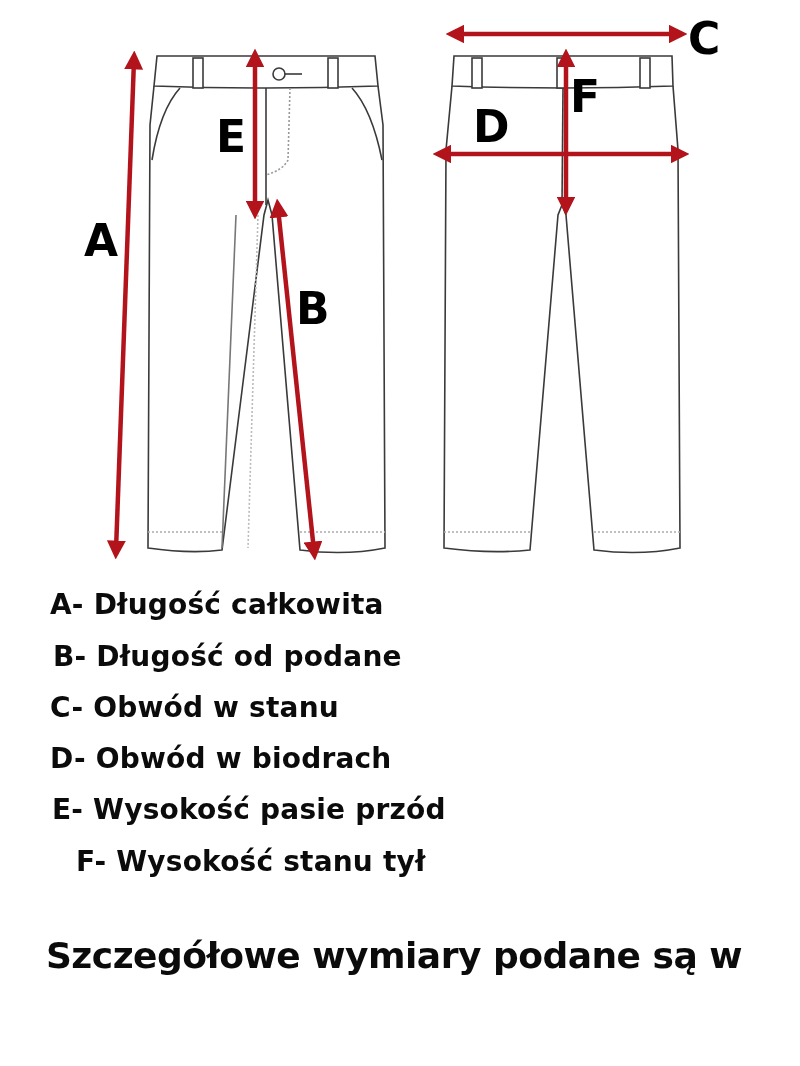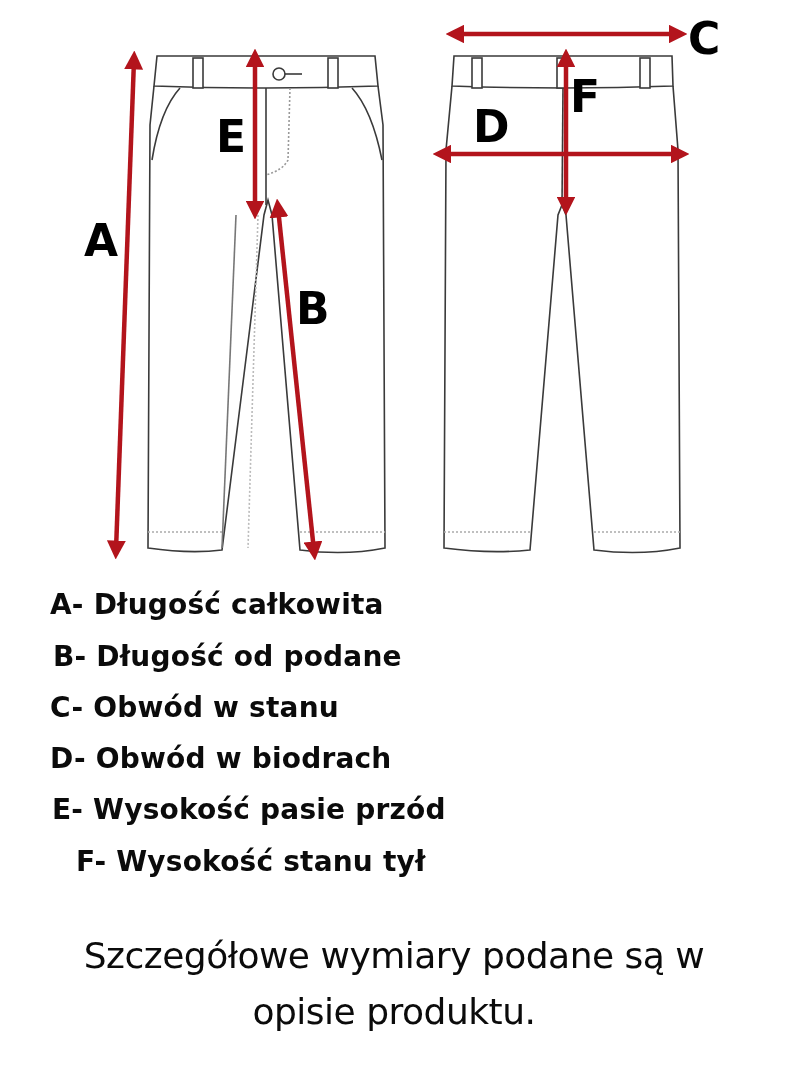--- a/index.html
+++ b/index.html
@@ -1,20 +1,20 @@
 <!DOCTYPE html>
 <html><head>
 <meta charset="utf-8">
 <style>
   html, body { margin:0; padding:0; background:#ffffff; }
   body { width:800px; height:1066px; position:relative; overflow:hidden; font-family:"DejaVu Sans", sans-serif; }
   #drawing { position:absolute; left:0; top:0; width:800px; height:580px; }
   .legend { position:absolute; left:0; top:0; width:800px; }
   .legend-item { position:absolute; font-family:"DejaVu Sans", sans-serif; font-weight:bold; font-size:28px; color:#0b0b0b; white-space:nowrap; letter-spacing:0.2px;text-align:right; }
-  .note { position:absolute; left:0; width:788px; text-align:center; font-family:"DejaVu Sans", sans-serif; font-weight:normal; font-size:36px; color:#0b0b0b; line-height:56px; letter-spacing:-0.5px; }
+  .note { position:absolute; left:0; width:788px; text-align:center; font-family:"DejaVu Sans", sans-serif; font-weight:bold; font-size:36px; color:#0b0b0b; line-height:56px; letter-spacing:-0.5px; }
   .lbl { font-family:"DejaVu Sans", sans-serif; font-weight:bold; font-size:44px; fill:#000; }
 </style>
 </head>
 <body>
 
 <svg id="drawing" viewBox="0 0 800 580" xmlns="http://www.w3.org/2000/svg">
   <defs>
     <marker id="ah" viewBox="0 0 10 10" refX="5" refY="5" markerWidth="4.2" markerHeight="4.2" orient="auto-start-reverse">
       <path d="M0,0 L10,5 L0,10 z" fill="#b3141c"></path>
     </marker>
@@ -77,14 +77,13 @@
   <div class="legend-item" style="left:50px; top:588px;">A- Długość całkowita</div>
   <div class="legend-item" style="left:53px; top:640px;">B- Długość od podane</div>
   <div class="legend-item" style="left:50px; top:691px;">C- Obwód w stanu</div>
   <div class="legend-item" style="left:50px; top:742px;">D- Obwód w biodrach</div>
   <div class="legend-item" style="left:52px; top:793px;">E- Wysokość pasie przód</div>
   <div class="legend-item" style="left:52px; top:845px;margin-left:24px;">F- Wysokość stanu tył</div>
 </div>
 
 <div class="note" style="top:928px;">
   <div>Szczegółowe wymiary podane są w</div>
-  <div>opisie produktu.</div>
 </div>
 
 </body></html>

